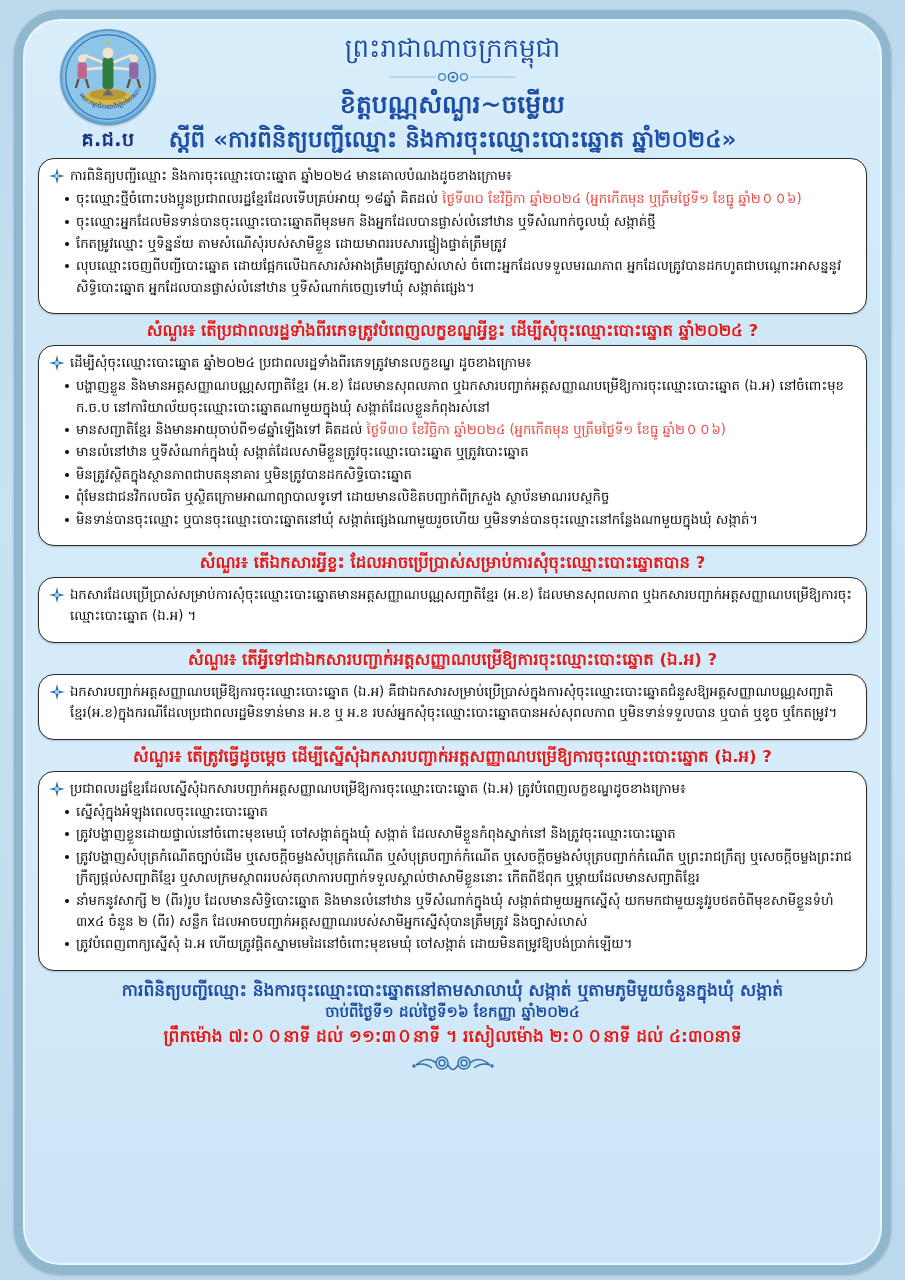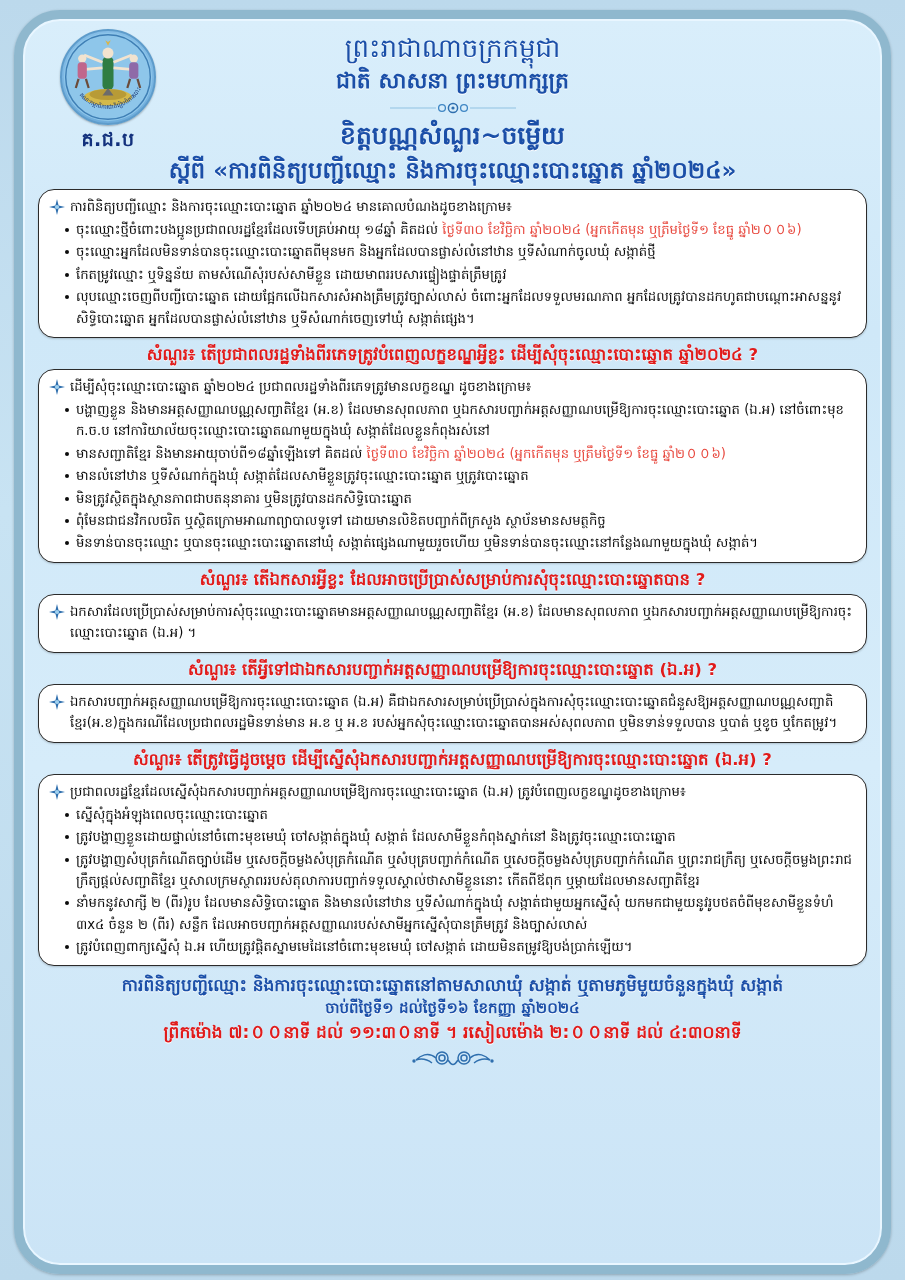--- a/index.html
+++ b/index.html
@@ -113,21 +113,21 @@
     line-height: 1.35;
     margin: 6px 4px 3px 4px;
     text-shadow: 0 1px 0 rgba(255,255,255,.85);
   }
 
   
   .card {
     background: #ffffff;
     border: 1.6px solid #2b2b2b;
     border-radius: 16px;
-    padding: 7px 12px 8px 10px;
+    padding: 7px 12px 15px 10px;
     margin: 0 3px 4px 3px;
     box-shadow: 0 1px 2px rgba(0,0,0,.18);
   }
   .lead {
     display: flex;
     align-items: flex-start;
     gap: 5px;
     font-size: 13.2px;
     color: #0b0b0b;
     line-height: 1.58;
@@ -241,21 +241,20 @@
             <path id="ringp" d="M14 62 A40 40 0 0 0 86 62" fill="none"></path>
             <text font-size="6.4" fill="#14306e" font-family="DejaVu Sans">
               <textPath href="#ringp" startOffset="10%">គណៈកម្មាធិការជាតិរៀបចំការបោះឆ្នោត</textPath>
             </text>
           </svg>
         </div>
         <div class="emblem-label">គ.ជ.ប</div>
       </div>
 
       <div class="kingdom">ព្រះរាជាណាចក្រកម្ពុជា</div>
-      <div class="motto">ជាតិ សាសនា ព្រះមហាក្សត្រ</div>
 
       <div class="hdr-divider">
         <svg viewBox="0 0 150 16" width="150" height="16" aria-hidden="true">
           <line x1="12" y1="8" x2="58" y2="8" stroke="#8fc2e2" stroke-width="1.1"></line>
           <line x1="92" y1="8" x2="138" y2="8" stroke="#8fc2e2" stroke-width="1.1"></line>
           <circle cx="64" cy="8" r="3.4" fill="none" stroke="#3f86c4" stroke-width="1.3"></circle>
           <circle cx="75" cy="8" r="4.6" fill="none" stroke="#2f6fae" stroke-width="1.5"></circle>
           <circle cx="86" cy="8" r="3.4" fill="none" stroke="#3f86c4" stroke-width="1.3"></circle>
           <circle cx="75" cy="8" r="1.6" fill="#2f6fae"></circle>
         </svg>
@@ -292,21 +291,21 @@
                 <circle cx="8" cy="8" r="2.1" fill="#9fd0ef"></circle>
               </svg>
             </span>
             <span class="lead-text">ដើម្បីសុំចុះឈ្មោះបោះឆ្នោត ឆ្នាំ២០២៤ ប្រជាពលរដ្ឋទាំងពីរភេទត្រូវមានលក្ខខណ្ឌ ដូចខាងក្រោម៖</span>
           </div>
           <ul class="blist">
             <li><span>បង្ហាញខ្លួន និងមានអត្តសញ្ញាណបណ្ណសញ្ជាតិខ្មែរ (អ.ខ) ដែលមានសុពលភាព ឬឯកសារបញ្ជាក់អត្តសញ្ញាណបម្រើឱ្យការចុះឈ្មោះបោះឆ្នោត (ឯ.អ) នៅចំពោះមុខ ក.ច.ប នៅការិយាល័យចុះឈ្មោះបោះឆ្នោតណាមួយក្នុងឃុំ សង្កាត់ដែលខ្លួនកំពុងរស់នៅ </span></li>
             <li><span>មានសញ្ជាតិខ្មែរ និងមានអាយុចាប់ពី១៨ឆ្នាំឡើងទៅ គិតដល់ </span><span class="hl">ថ្ងៃទី៣០ ខែវិច្ឆិកា ឆ្នាំ២០២៤ (អ្នកកើតមុន ឬត្រឹមថ្ងៃទី១ ខែធ្នូ ឆ្នាំ២００៦) </span></li>
             <li><span>មានលំនៅឋាន ឬទីសំណាក់ក្នុងឃុំ សង្កាត់ដែលសាមីខ្លួនត្រូវចុះឈ្មោះបោះឆ្នោត ឬត្រូវបោះឆ្នោត </span></li>
             <li><span>មិនត្រូវស្ថិតក្នុងស្ថានភាពជាបតនុនាគារ ឬមិនត្រូវបានដកសិទ្ធិបោះឆ្នោត </span></li>
-            <li><span>ពុំមែនជាជនវិកលចរិត ឬស្ថិតក្រោមអាណាព្យាបាលទូទៅ ដោយមានលិខិតបញ្ជាក់ពីក្រសួង ស្ថាប័នមានសមត្ថកិច្ច </span></li>
+            <li><span>ពុំមែនជាជនវិកលចរិត ឬស្ថិតក្រោមអាណាព្យាបាលទូទៅ ដោយមានលិខិតបញ្ជាក់ពីក្រសួង ស្ថាប័នមាណរបស្ថកិច្ច </span></li>
             <li><span>មិនទាន់បានចុះឈ្មោះ ឬបានចុះឈ្មោះបោះឆ្នោតនៅឃុំ សង្កាត់ផ្សេងណាមួយរួចហើយ ឬមិនទាន់បានចុះឈ្មោះនៅកន្លែងណាមួយក្នុងឃុំ សង្កាត់។ </span></li>
           </ul>
         </div>
         <div class="question">សំណួរ៖ តើឯកសារអ្វីខ្លះ ដែលអាចប្រើប្រាស់សម្រាប់ការសុំចុះឈ្មោះបោះឆ្នោតបាន ?</div>
         <div class="card">
           <div class="lead">
             <span class="star-icon">
               <svg viewBox="0 0 16 16" width="16" height="16" aria-hidden="true">
                 <path d="M8 0 L9.6 6.4 L16 8 L9.6 9.6 L8 16 L6.4 9.6 L0 8 L6.4 6.4 Z" fill="#2f6fae"></path>
                 <circle cx="8" cy="8" r="2.1" fill="#9fd0ef"></circle>

